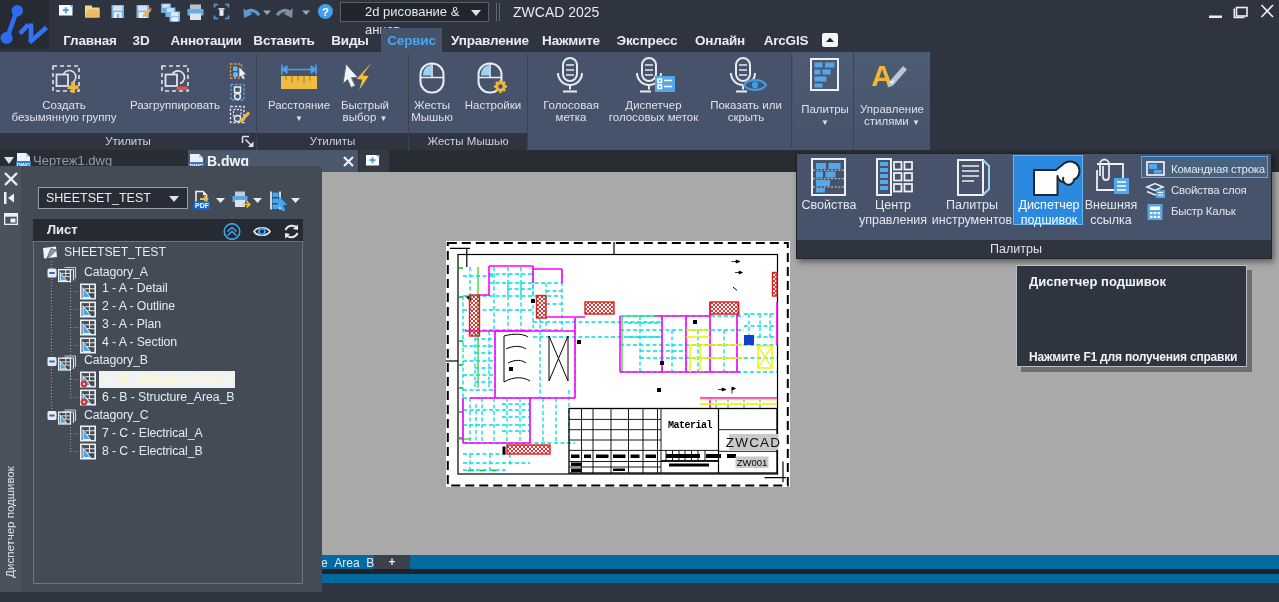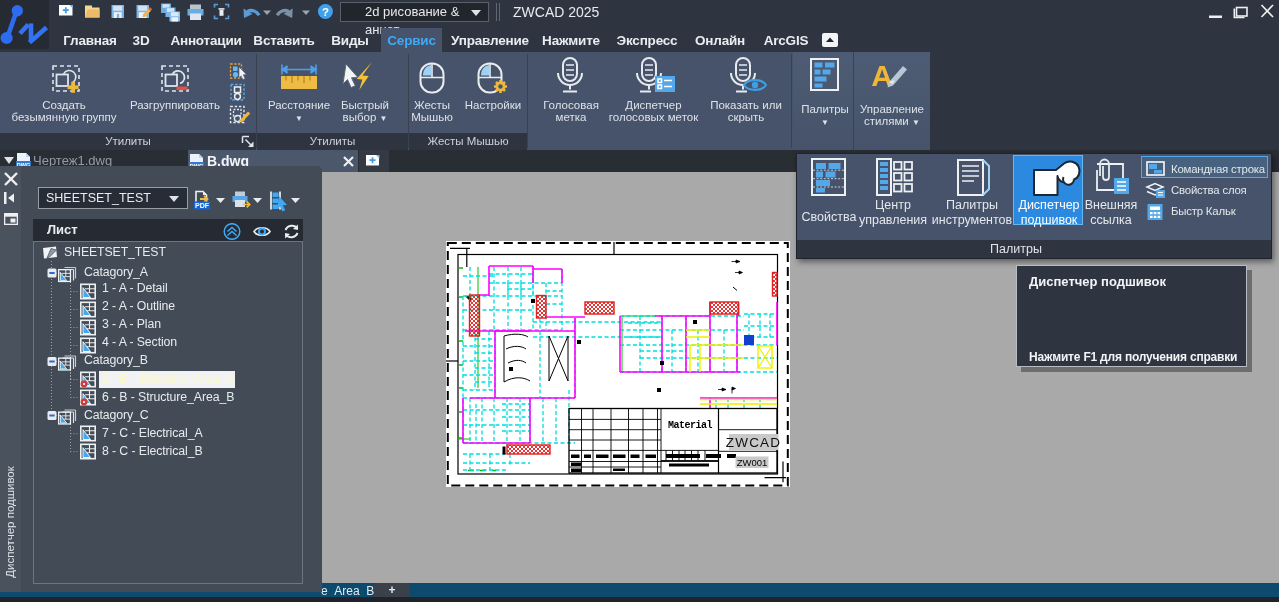--- a/index.html
+++ b/index.html
@@ -11,21 +11,21 @@
 .rtab{position:absolute;top:0;height:24px;line-height:25px;text-align:center;color:#e9ecf0;font-size:13.5px;font-weight:bold;letter-spacing:-0.2px;transform:translateX(-50%);white-space:nowrap}
 .rtab.sel{background:#47536a;color:#3fa9f5;transform:none}
 .ftxt{color:#e4e8ec;font-size:12.5px;line-height:14.5px;text-align:center;white-space:nowrap}
 .trt{color:#e8ebee;font-size:12.3px;line-height:17px;white-space:nowrap;letter-spacing:-0.1px}
 #ribbon{position:absolute;left:0;top:52px;width:930px;height:98px;background:#46536a}
 #ribbon .gsep{position:absolute;top:2px;width:1px;height:94px;background:#39424e}
 #ribbon .glabel{position:absolute;top:81px;height:17px;background:#2f3540;color:#ccd2d9;font-size:11.5px;text-align:center;line-height:17px}
 .btxt{position:absolute;color:#dde2e8;font-size:11.5px;text-align:center;line-height:11.5px;white-space:nowrap}
 #doctabs{position:absolute;left:0;top:150px;width:1279px;height:22px;background:#292d34}
 #canvas{position:absolute;left:0;top:172px;width:1279px;height:411px;background:#a9a9a9}
-#bottombar{position:absolute;left:0;top:583px;width:1279px;height:19px;background:#0c4a6e}
+#bottombar{position:absolute;left:0;top:555px;width:1279px;height:28px;background:#0369a1}
 #panel{position:absolute;left:0;top:166px;width:322px;height:426px;background:#424b56;border-top-right-radius:5px;z-index:10}
 #flyout{position:absolute;left:796px;top:153px;width:476px;height:106px;background:#46536a;border:1px solid #1f242c;box-shadow:2px 3px 6px rgba(0,0,0,.45);z-index:20}
 #tooltip{position:absolute;left:1016px;top:265px;width:231px;height:102px;background:#2f3540;border:1px solid #b9bdc3;box-shadow:5px 5px 0 rgba(60,60,60,.55);z-index:30}
 svg{display:block}
 </style></head>
 <body>
 <div id="app">
 
 <div id="titlebar"></div>
 <div id="logo">
@@ -597,21 +597,21 @@
 <use href="#reddot" x="84" y="218"></use>
 <use href="#reddot" x="84" y="236"></use>
 </svg>
 </div>
 
 <div id="flyout">
 <div class="abs" style="left:0;top:86px;width:474px;height:18px;background:#2f3540"></div>
 <div class="abs" style="left:0;top:86px;width:438px;height:18px;color:#dfe3e8;font-size:12.5px;text-align:center;line-height:18px">Палитры</div>
 <div class="abs" style="left:216px;top:1px;width:70px;height:70px;background:#2b8ae0;border:1px solid #66b6f0"></div>
 <div class="abs" style="left:344px;top:2px;width:127px;height:22px;background:rgba(80,160,230,.18);border:1px solid #4fa8f0"></div>
-<div class="ftxt abs" style="left:0px;top:56px;width:64px">Свойства</div>
+<div class="ftxt abs" style="left:0px;top:44px;width:64px">Свойства</div>
 <div class="ftxt abs" style="left:50px;top:44px;width:92px">Центр<br>управления</div>
 <div class="ftxt abs" style="left:125px;top:44px;width:100px">Палитры<br>инструментов</div>
 <div class="ftxt abs" style="left:217px;top:44px;width:70px;color:#fff;z-index:2">Диспетчер<br>подшивок</div>
 <div class="ftxt abs" style="left:284px;top:44px;width:60px">Внешняя<br>ссылка</div>
 <div class="ftxt abs" style="left:374px;top:8px;width:140px;text-align:left;font-size:11.4px;letter-spacing:-0.2px">Командная строка</div>
 <div class="ftxt abs" style="left:374px;top:29px;width:140px;text-align:left;font-size:11.4px;letter-spacing:-0.2px">Свойства слоя</div>
 <div class="ftxt abs" style="left:374px;top:50px;width:140px;text-align:left;font-size:11.4px;letter-spacing:-0.2px">Быстр Кальк</div>
 <svg class="abs" style="left:0;top:0" width="474" height="104" viewBox="0 0 474 104">
 
 <rect x="15" y="5" width="33" height="36" fill="none" stroke="#eef1f4" stroke-width="2"></rect>

